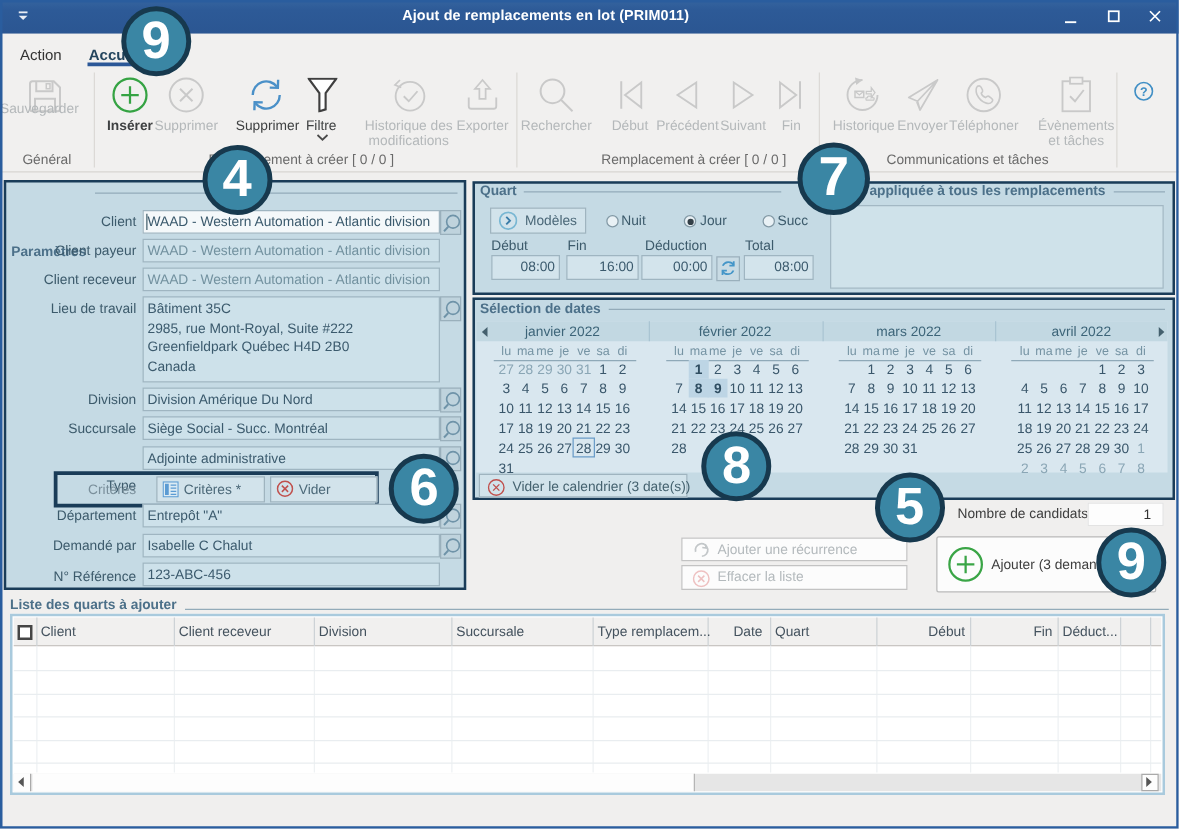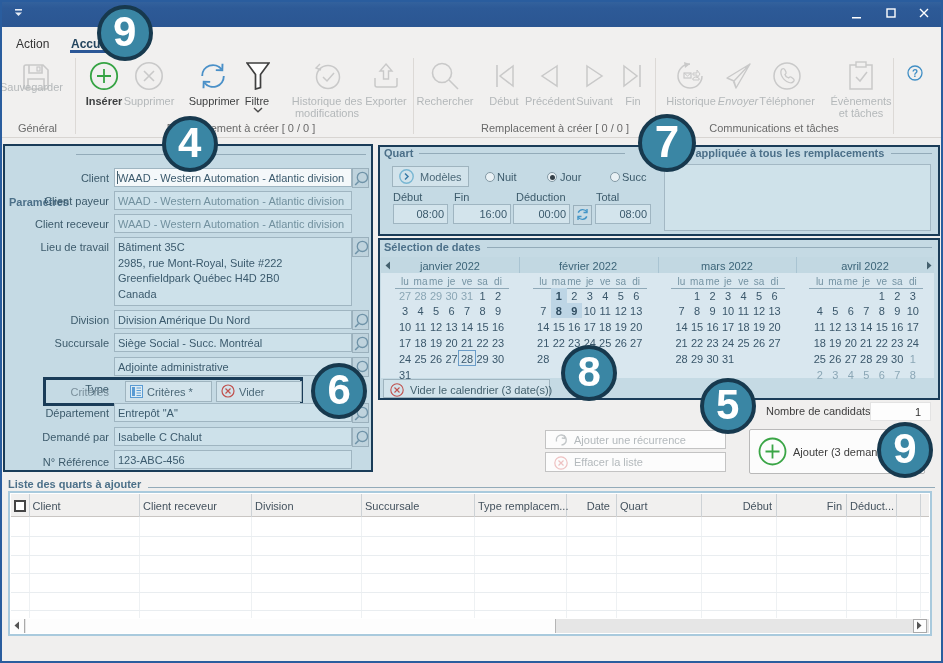--- a/index.html
+++ b/index.html
@@ -40,20 +40,21 @@
   color:#fff; font-weight:bold; text-align:center; }
 </style>
 </head>
 <body>
 
 <div class="titlebar">
   <svg class="abs" style="left:14px;top:9px" width="10" height="9" viewBox="0 0 10 9">
     <rect x="1" y="0" width="7" height="1.6" fill="#e8edf5"></rect>
     <path d="M1 3.5 L8 3.5 L4.5 7 Z" fill="#e8edf5"></path>
   </svg>
+  <div class="title">Ajout de remplacements en lot (PRIM011)</div>
   <svg class="abs" style="left:850px;top:8px" width="14" height="12" viewBox="0 0 14 12">
     <rect x="2" y="9" width="9" height="1.5" fill="#fff"></rect>
   </svg>
   <svg class="abs" style="left:884px;top:7px" width="14" height="12" viewBox="0 0 14 12">
     <rect x="3" y="2" width="8" height="8" fill="none" stroke="#fff" stroke-width="1.4"></rect>
   </svg>
   <svg class="abs" style="left:917px;top:7px" width="14" height="12" viewBox="0 0 14 12">
     <path d="M3 2 L11 10 M11 2 L3 10" stroke="#fff" stroke-width="1.4"></path>
   </svg>
 </div>
@@ -156,21 +157,21 @@
     <rect x="9" y="12" width="7" height="5" fill="none" stroke="#c9c9c9" stroke-width="1.2"></rect>
     <path d="M9 12 L12.5 15 L16 12" fill="none" stroke="#c9c9c9" stroke-width="1"></path>
     <path d="M18 12 L22 12 L22 9 L25 13 L22 17 L22 14 L18 14 Z" fill="none" stroke="#c9c9c9" stroke-width="1"></path>
     <path d="M18 19 Q17 17 19 17 Q19 15.5 21 16 Q23 15.5 23 17 Q25 17 24 19 Z" fill="none" stroke="#c9c9c9" stroke-width="1"></path>
   </svg>
   <div class="rlabel dis" style="left:660px;top:39px;width:62px;">Historique</div>
 
   <svg class="ricon" style="left:723px" width="30" height="30" viewBox="0 0 30 30">
     <path d="M27 3 L4 17 L11 20 Z M27 3 L11 20 L13 27 Z M27 3 L13 27 L10.5 20.5" fill="none" stroke="#c9c9c9" stroke-width="1.4" stroke-linejoin="round"></path>
   </svg>
-  <div class="rlabel dis" style="left:714px;top:39px;width:48px;font-style:italic;">Envoyer</div>
+  <div class="rlabel dis" style="left:714px;top:39px;width:48px;">Envoyer</div>
 
   <svg class="ricon" style="left:772px" width="30" height="30" viewBox="0 0 30 30">
     <circle cx="15" cy="15" r="13" fill="none" stroke="#c9c9c9" stroke-width="1.5"></circle>
     <path d="M10 8 Q12 7 13 9 L14 11 Q14.5 12.5 13 13.5 Q13.5 16 16.5 17 Q18 15.5 19 16 L21 17.5 Q23 19 21.5 20.5 Q20 22.5 17 21.5 Q12 20 9.5 14.5 Q8 10 10 8 Z" fill="none" stroke="#c9c9c9" stroke-width="1.3"></path>
   </svg>
   <div class="rlabel dis" style="left:755px;top:39px;width:64px;">Téléphoner</div>
 
   <svg class="ricon" style="left:846px" width="30" height="30" viewBox="0 0 30 30">
     <rect x="4" y="4" width="22" height="24" fill="none" stroke="#c9c9c9" stroke-width="1.5"></rect>
     <rect x="10" y="1" width="10" height="5" fill="#f1f0ef" stroke="#c9c9c9" stroke-width="1.4"></rect>

